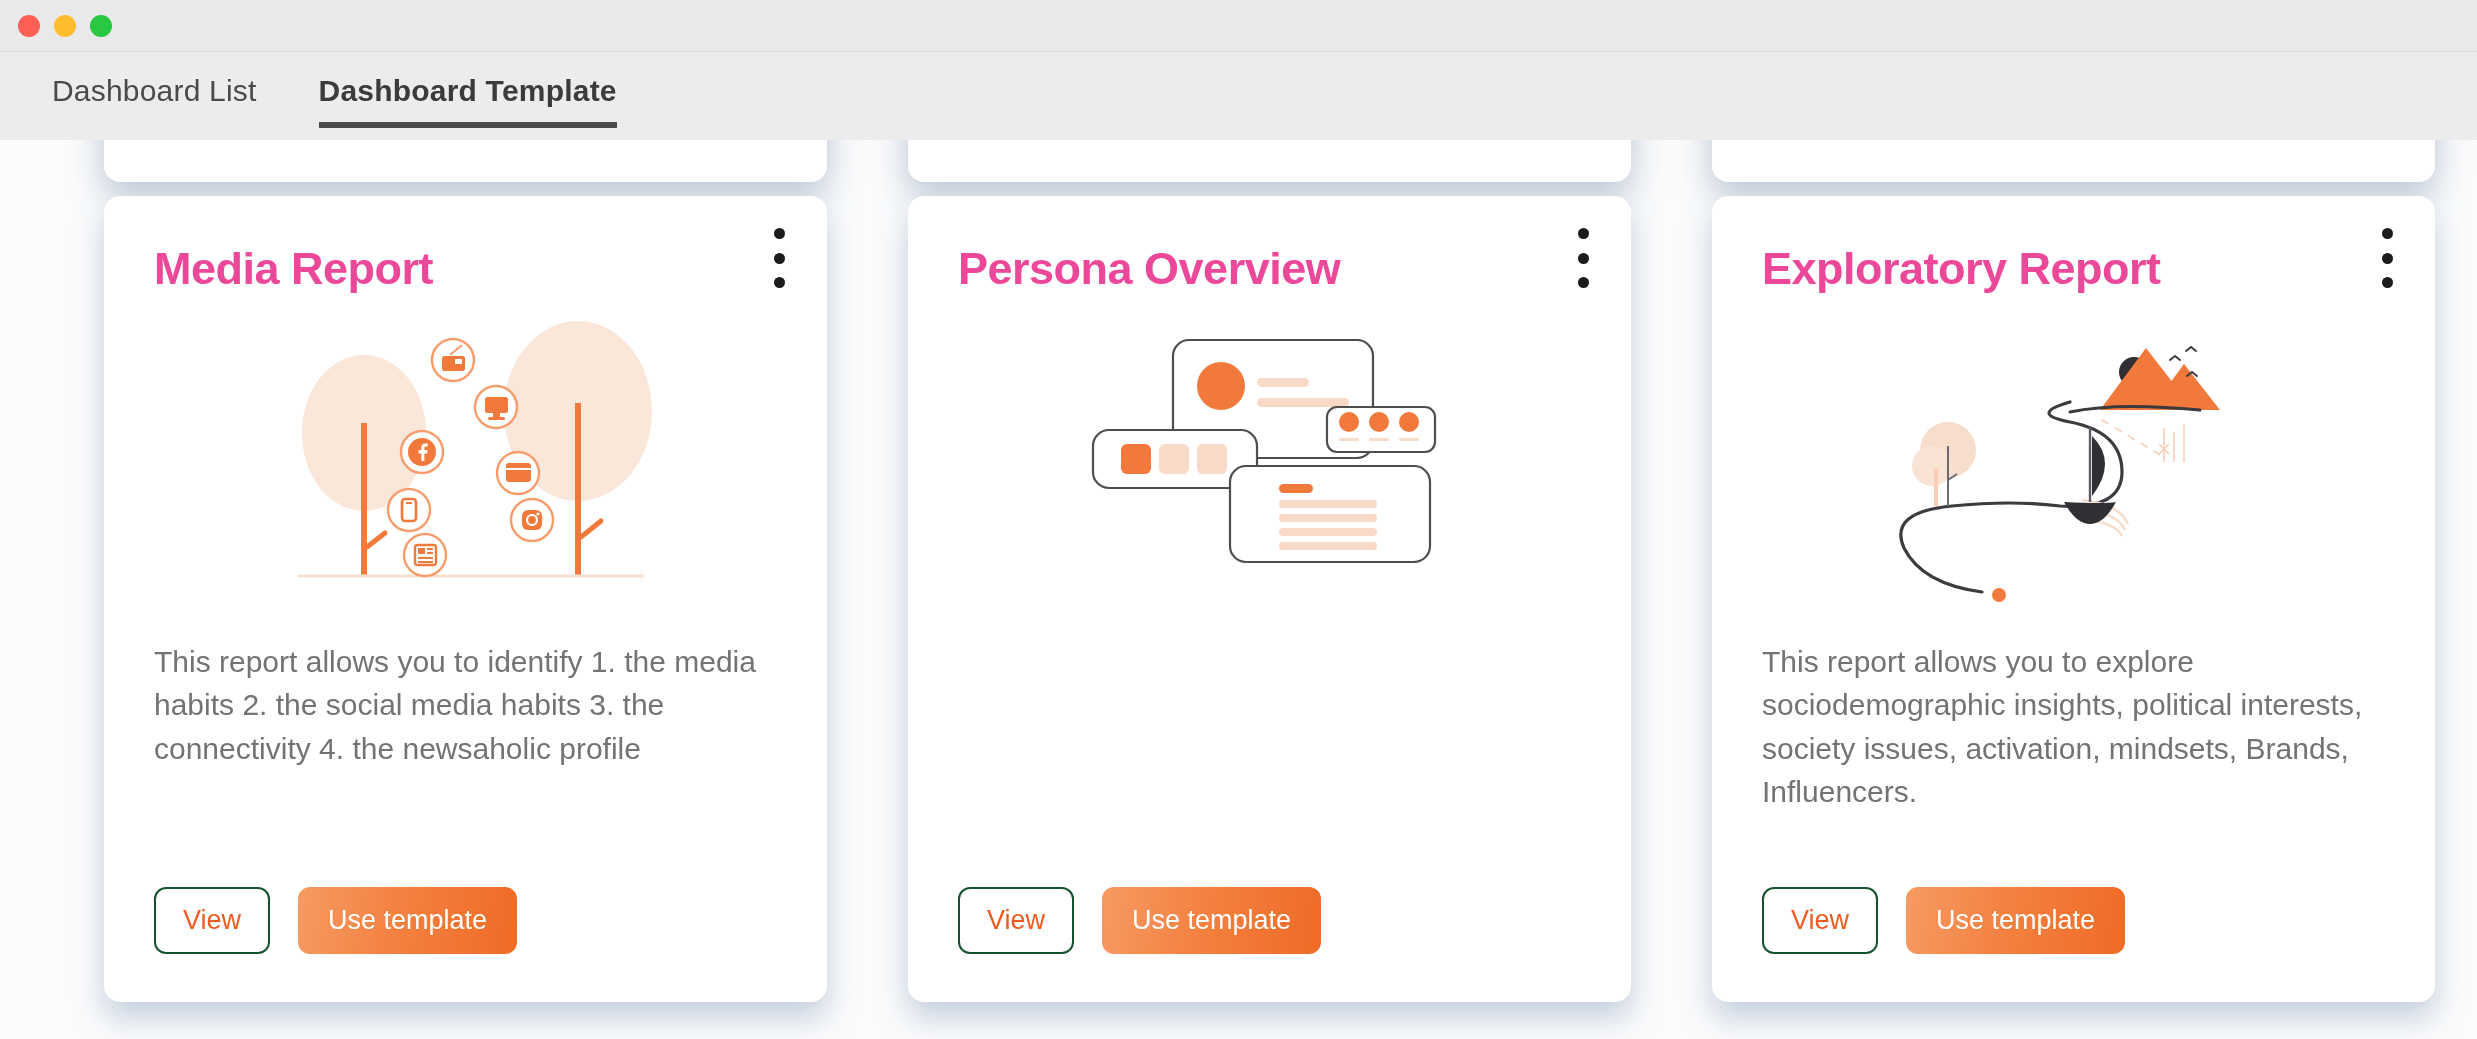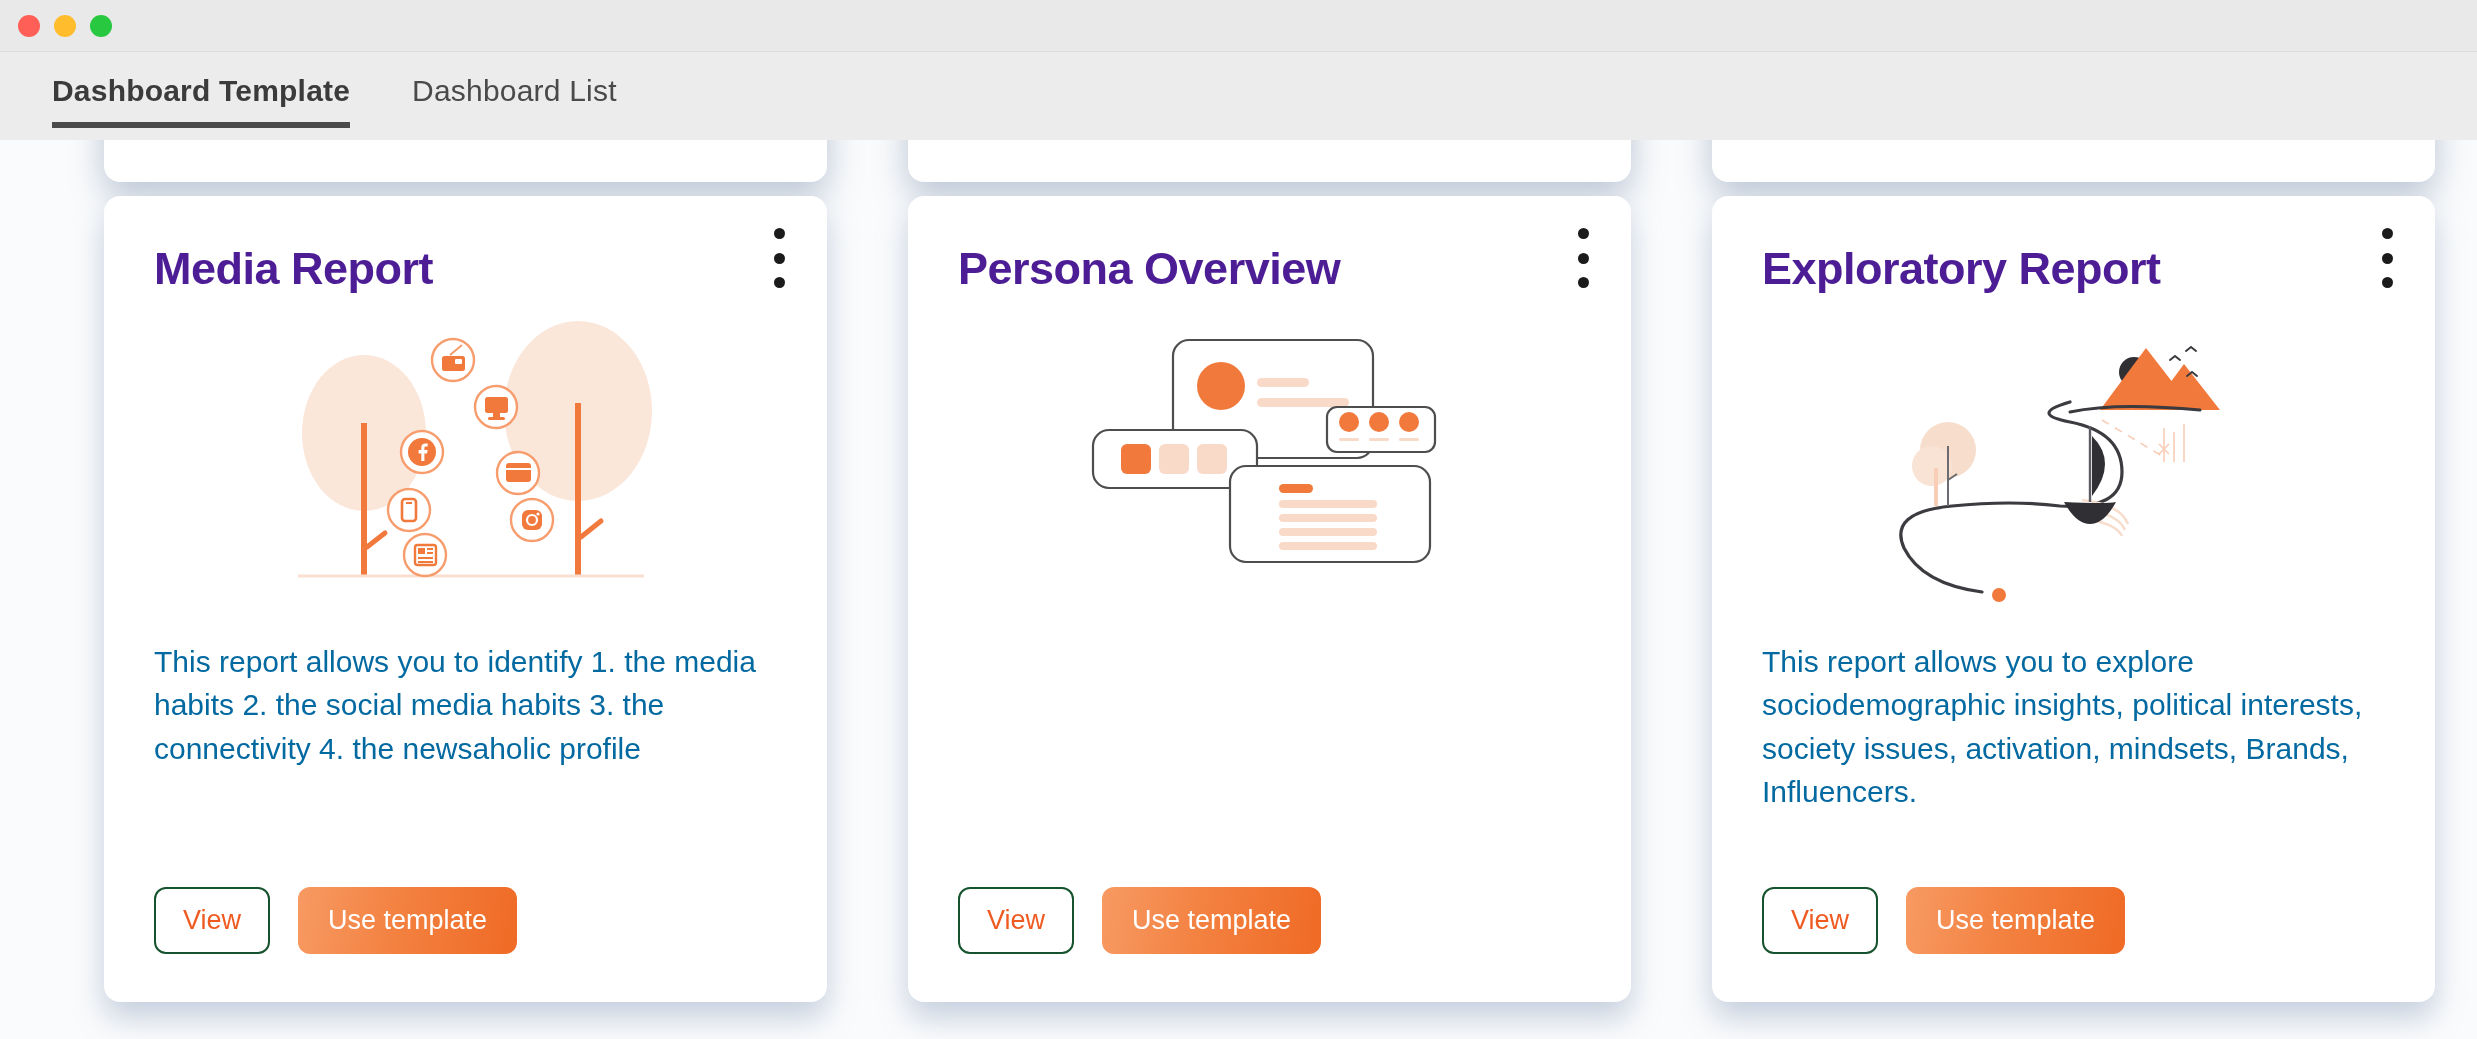--- a/index.html
+++ b/index.html
@@ -97,21 +97,21 @@
     background: #ffffff;
     border-radius: 16px;
     box-shadow: 0 16px 30px rgba(120,143,178,.40);
     padding: 40px 50px 0 50px;
     display: flex;
     flex-direction: column;
   }
   .card-title {
     font-size: 45px;
     font-weight: bold;
-    color: #4c1d95;
+    color: #ec4899;
     letter-spacing: -.5px;
     line-height: 1.1;
     margin-top: 8px;
   }
   .kebab {
     position: absolute;
     top: 32px; right: 34px;
     width: 28px; height: 60px;
     display: flex;
     flex-direction: column;
@@ -124,21 +124,21 @@
   .illus {
     height: 322px;
     margin-top: 10px;
     display: flex;
     align-items: center;
     justify-content: center;
   }
   .card-desc {
     font-size: 30px;
     line-height: 1.45;
-    color: #0369a1;
+    color: #737373;
     margin-top: 14px;
     max-width: 660px;
   }
   .actions {
     margin-top: auto;
     margin-bottom: 48px;
     display: flex;
     align-items: center;
     gap: 28px;
   }
@@ -170,25 +170,25 @@
 
 <div class="titlebar">
   <div class="lights">
     <span class="light red"></span>
     <span class="light yellow"></span>
     <span class="light green"></span>
   </div>
 </div>
 
 <div class="tabbar">
+  <div class="tab">
+    <span>Dashboard List</span>
+  </div>
   <div class="tab active">
     <span>Dashboard Template</span>
-  </div>
-  <div class="tab">
-    <span>Dashboard List</span>
   </div>
 </div>
 
 <div class="content">
 
   <div class="ghost-row">
     <div class="ghost-card"></div>
     <div class="ghost-card"></div>
     <div class="ghost-card"></div>
   </div>

